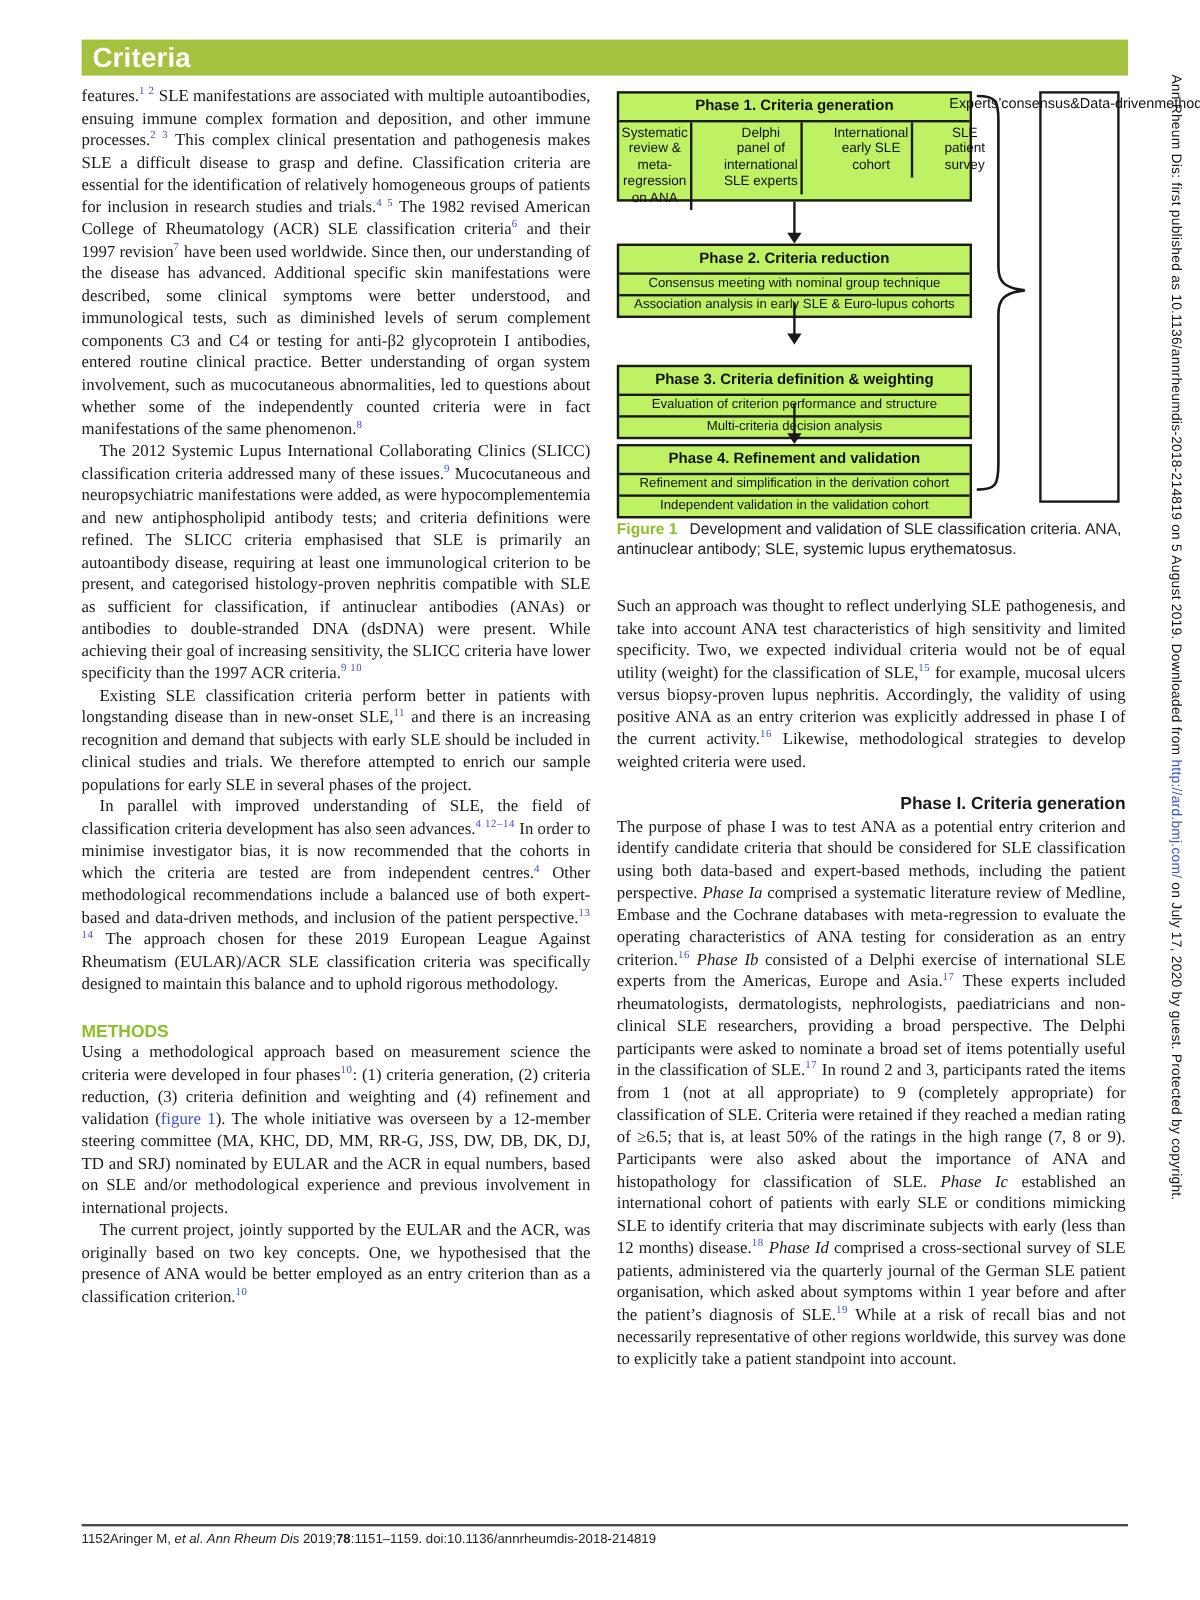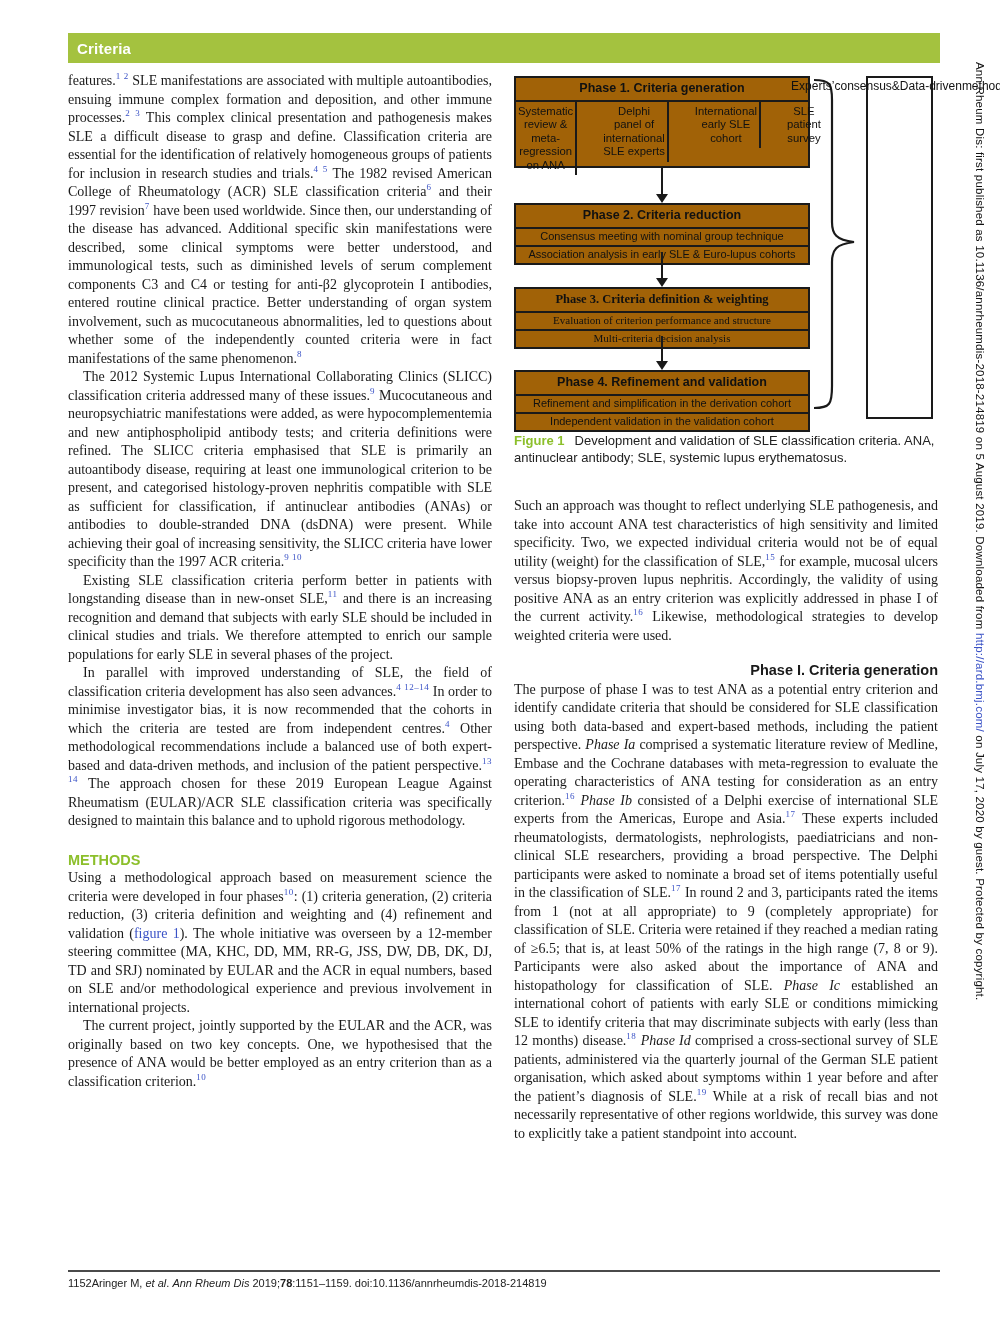--- a/index.html
+++ b/index.html
@@ -5,50 +5,50 @@
   :root{
     --band:#a4c23f; --hgreen:#8cbf2b; --ref:#3a52c6; --ink:#1a1a1a;
   }
   html,body{margin:0;padding:0;background:#fff;}
   .page{position:relative;width:1000px;height:1333px;background:#fff;overflow:hidden;
         font-family:"Liberation Serif",serif;color:var(--ink);}
   
   .band{position:absolute;left:68px;top:33px;width:872px;height:30px;background:var(--band);
         display:flex;align-items:center;}
   .band .t{color:#fff;font-family:"Liberation Sans",sans-serif;font-weight:bold;
-        font-size:15px;padding-left:9px;letter-spacing:.2px;}
+        font-size:23px;padding-left:9px;letter-spacing:.2px;}
   
   .col{position:absolute;width:424px;font-size:14px;line-height:18.5px;text-align:justify;}
   .col-left{left:68px;top:72px;}
   .col-right{left:514px;top:74px;}
   .bp{margin:0;}
   .ind{text-indent:15px;}
   .it{font-style:italic;}
   .bd{font-weight:bold;}
   .lnk{color:var(--ref);}
   sup.ref{font-size:9px;color:var(--ref);line-height:0;letter-spacing:.5px;}
   .hg{font-family:"Liberation Sans",sans-serif;font-weight:bold;font-size:14.5px;
       color:var(--hgreen);margin:20px 0 0;text-align:left;}
   .hs{font-family:"Liberation Sans",sans-serif;font-weight:bold;font-size:14.5px;
       margin:16px 0 1px;text-align:right;}
   .hg + .hs{margin-top:1px;}
   
   .fig{position:relative;width:424px;height:350px;font-family:"Liberation Sans",sans-serif;
        color:#111;text-align:center;}
-  .phase{position:absolute;left:0;width:296px;border:2px solid #1a1a1a;box-sizing:border-box;background:#a16207;}
+  .phase{position:absolute;left:0;width:296px;border:2px solid #1a1a1a;box-sizing:border-box;background:#bef264;}
   .phase-title{font-weight:bold;font-size:12.5px;border-bottom:2px solid #1a1a1a;padding:1px 0 2px;}
   .cells{display:flex;align-items:flex-start;gap:24px;}
   .cell{flex:1;border-right:2px solid #1a1a1a;font-size:11.3px;line-height:13.5px;
         padding:3px 2px;display:flex;align-items:flex-start;justify-content:center;}
   .cell:last-child{border-right:none;}
   .frow{font-size:11px;line-height:13px;padding:1.5px 1px;border-bottom:2px solid #1a1a1a;}
   .frow:last-child{border-bottom:none;}
   .p1{top:2px;height:92px;}
   .p2{top:129px;}
-  .p3{top:213px;font-family:Liberation Serif, serif;}
+  .p3{top:230px;}
   .p4{top:296px;}
   .aline{position:absolute;left:147px;width:2px;background:#1a1a1a;}
   .ahead{position:absolute;left:142px;width:0;height:0;
          border-left:6px solid transparent;border-right:6px solid transparent;
          border-top:9px solid #1a1a1a;}
   .brace{position:absolute;left:294px;top:0;}
   .side-box{position:absolute;left:352px;top:2px;width:67px;height:343px;border:2px solid #1a1a1a;
         box-sizing:border-box;display:flex;flex-direction:row;justify-content:center;
         font-size:12px;line-height:17px;}
   .caption{margin:8px 0 0;font-family:"Liberation Sans",sans-serif;font-size:13px;

